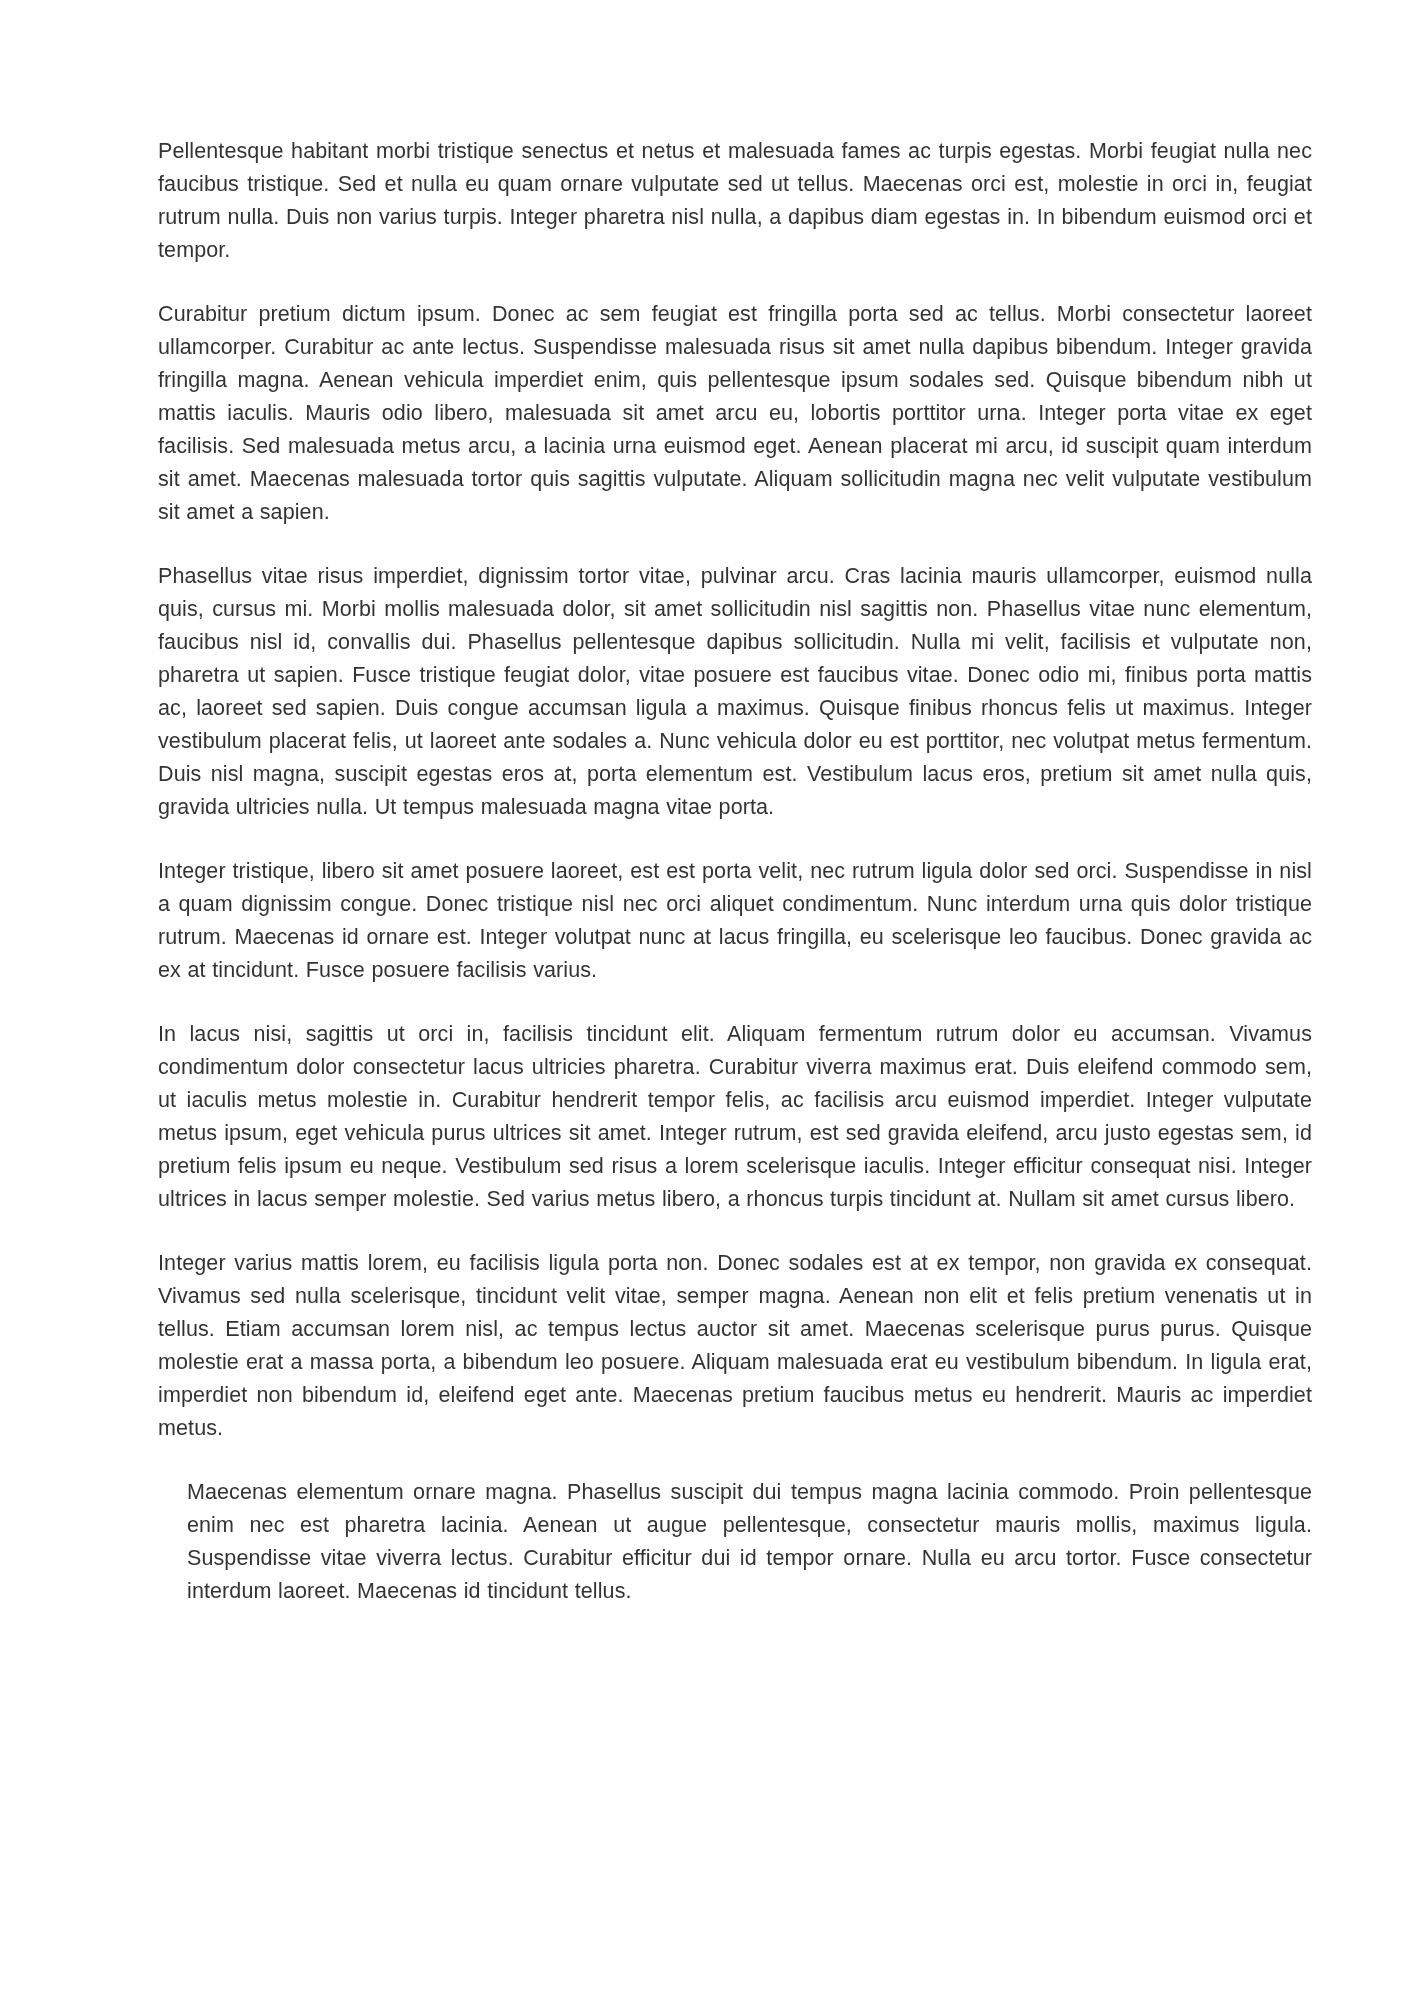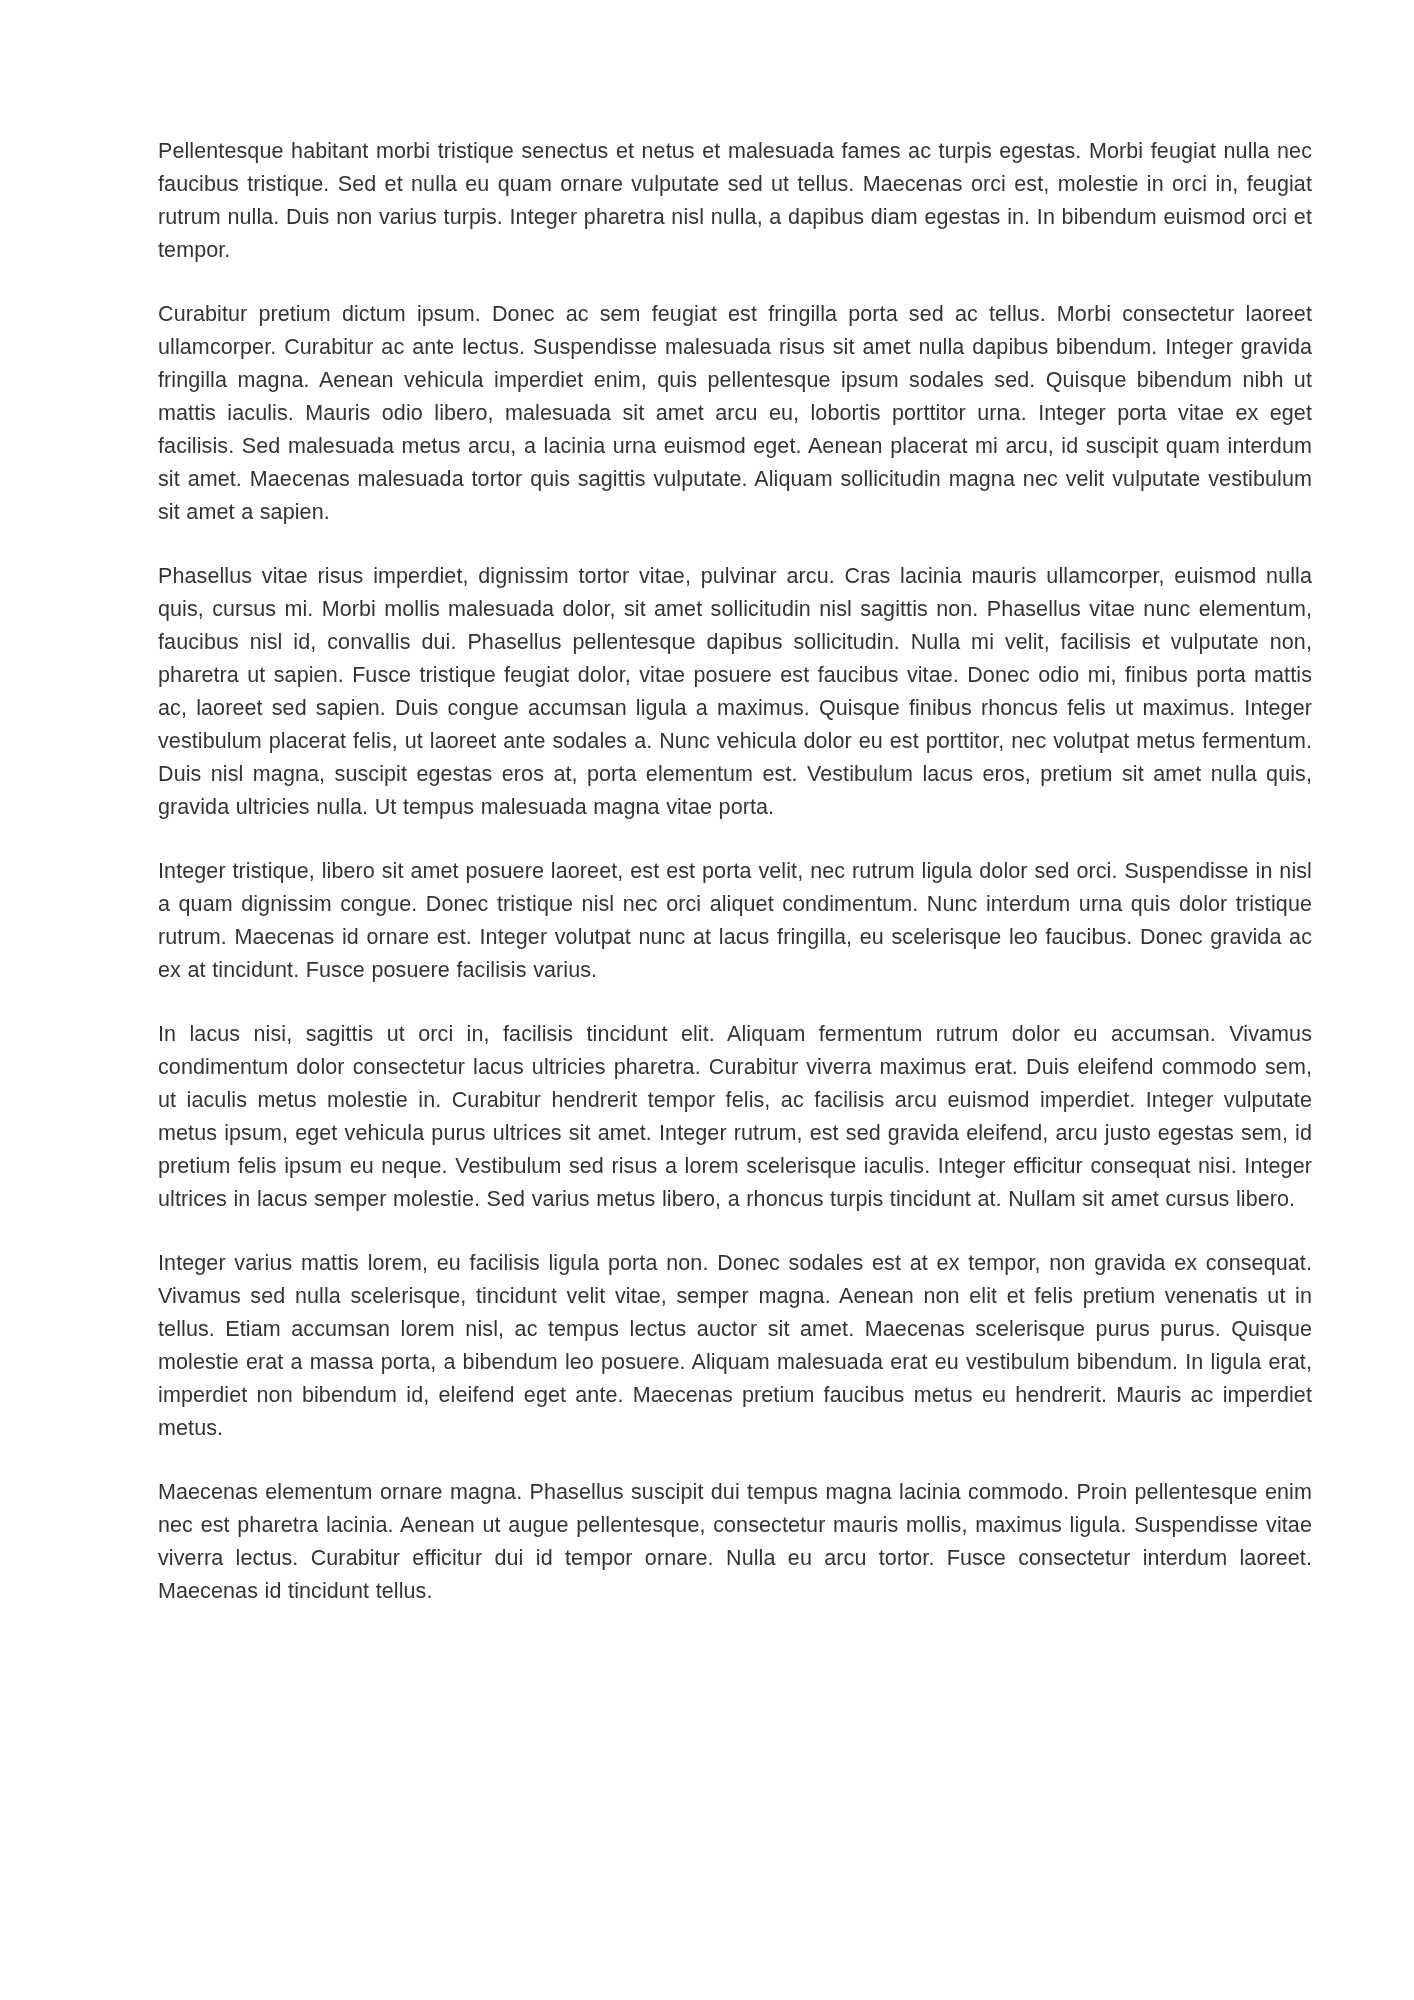--- a/index.html
+++ b/index.html
@@ -24,20 +24,21 @@
     margin: 0 0 31px 0;
     font-size: 21.5px;
     line-height: 33px;
     color: #333333;
     text-align: justify;
     letter-spacing: 0.1px;
     word-spacing: 0.5px;
   }
   .para:last-child {
     margin-bottom: 0;
+    margin-left: 29px;
   }
 </style>
 </head>
 <body>
 
 <div class="page">
   <p class="para">Pellentesque habitant morbi tristique senectus et netus et malesuada fames ac turpis egestas. Morbi feugiat nulla nec faucibus tristique. Sed et nulla eu quam ornare vulputate sed ut tellus. Maecenas orci est, molestie in orci in, feugiat rutrum nulla. Duis non varius turpis. Integer pharetra nisl nulla, a dapibus diam egestas in. In bibendum euismod orci et tempor.</p>
   <p class="para">Curabitur pretium dictum ipsum. Donec ac sem feugiat est fringilla porta sed ac tellus. Morbi consectetur laoreet ullamcorper. Curabitur ac ante lectus. Suspendisse malesuada risus sit amet nulla dapibus bibendum. Integer gravida fringilla magna. Aenean vehicula imperdiet enim, quis pellentesque ipsum sodales sed. Quisque bibendum nibh ut mattis iaculis. Mauris odio libero, malesuada sit amet arcu eu, lobortis porttitor urna. Integer porta vitae ex eget facilisis. Sed malesuada metus arcu, a lacinia urna euismod eget. Aenean placerat mi arcu, id suscipit quam interdum sit amet. Maecenas malesuada tortor quis sagittis vulputate. Aliquam sollicitudin magna nec velit vulputate vestibulum sit amet a sapien.</p>
   <p class="para">Phasellus vitae risus imperdiet, dignissim tortor vitae, pulvinar arcu. Cras lacinia mauris ullamcorper, euismod nulla quis, cursus mi. Morbi mollis malesuada dolor, sit amet sollicitudin nisl sagittis non. Phasellus vitae nunc elementum, faucibus nisl id, convallis dui. Phasellus pellentesque dapibus sollicitudin. Nulla mi velit, facilisis et vulputate non, pharetra ut sapien. Fusce tristique feugiat dolor, vitae posuere est faucibus vitae. Donec odio mi, finibus porta mattis ac, laoreet sed sapien. Duis congue accumsan ligula a maximus. Quisque finibus rhoncus felis ut maximus. Integer vestibulum placerat felis, ut laoreet ante sodales a. Nunc vehicula dolor eu est porttitor, nec volutpat metus fermentum. Duis nisl magna, suscipit egestas eros at, porta elementum est. Vestibulum lacus eros, pretium sit amet nulla quis, gravida ultricies nulla. Ut tempus malesuada magna vitae porta.</p>
   <p class="para">Integer tristique, libero sit amet posuere laoreet, est est porta velit, nec rutrum ligula dolor sed orci. Suspendisse in nisl a quam dignissim congue. Donec tristique nisl nec orci aliquet condimentum. Nunc interdum urna quis dolor tristique rutrum. Maecenas id ornare est. Integer volutpat nunc at lacus fringilla, eu scelerisque leo faucibus. Donec gravida ac ex at tincidunt. Fusce posuere facilisis varius.</p>

